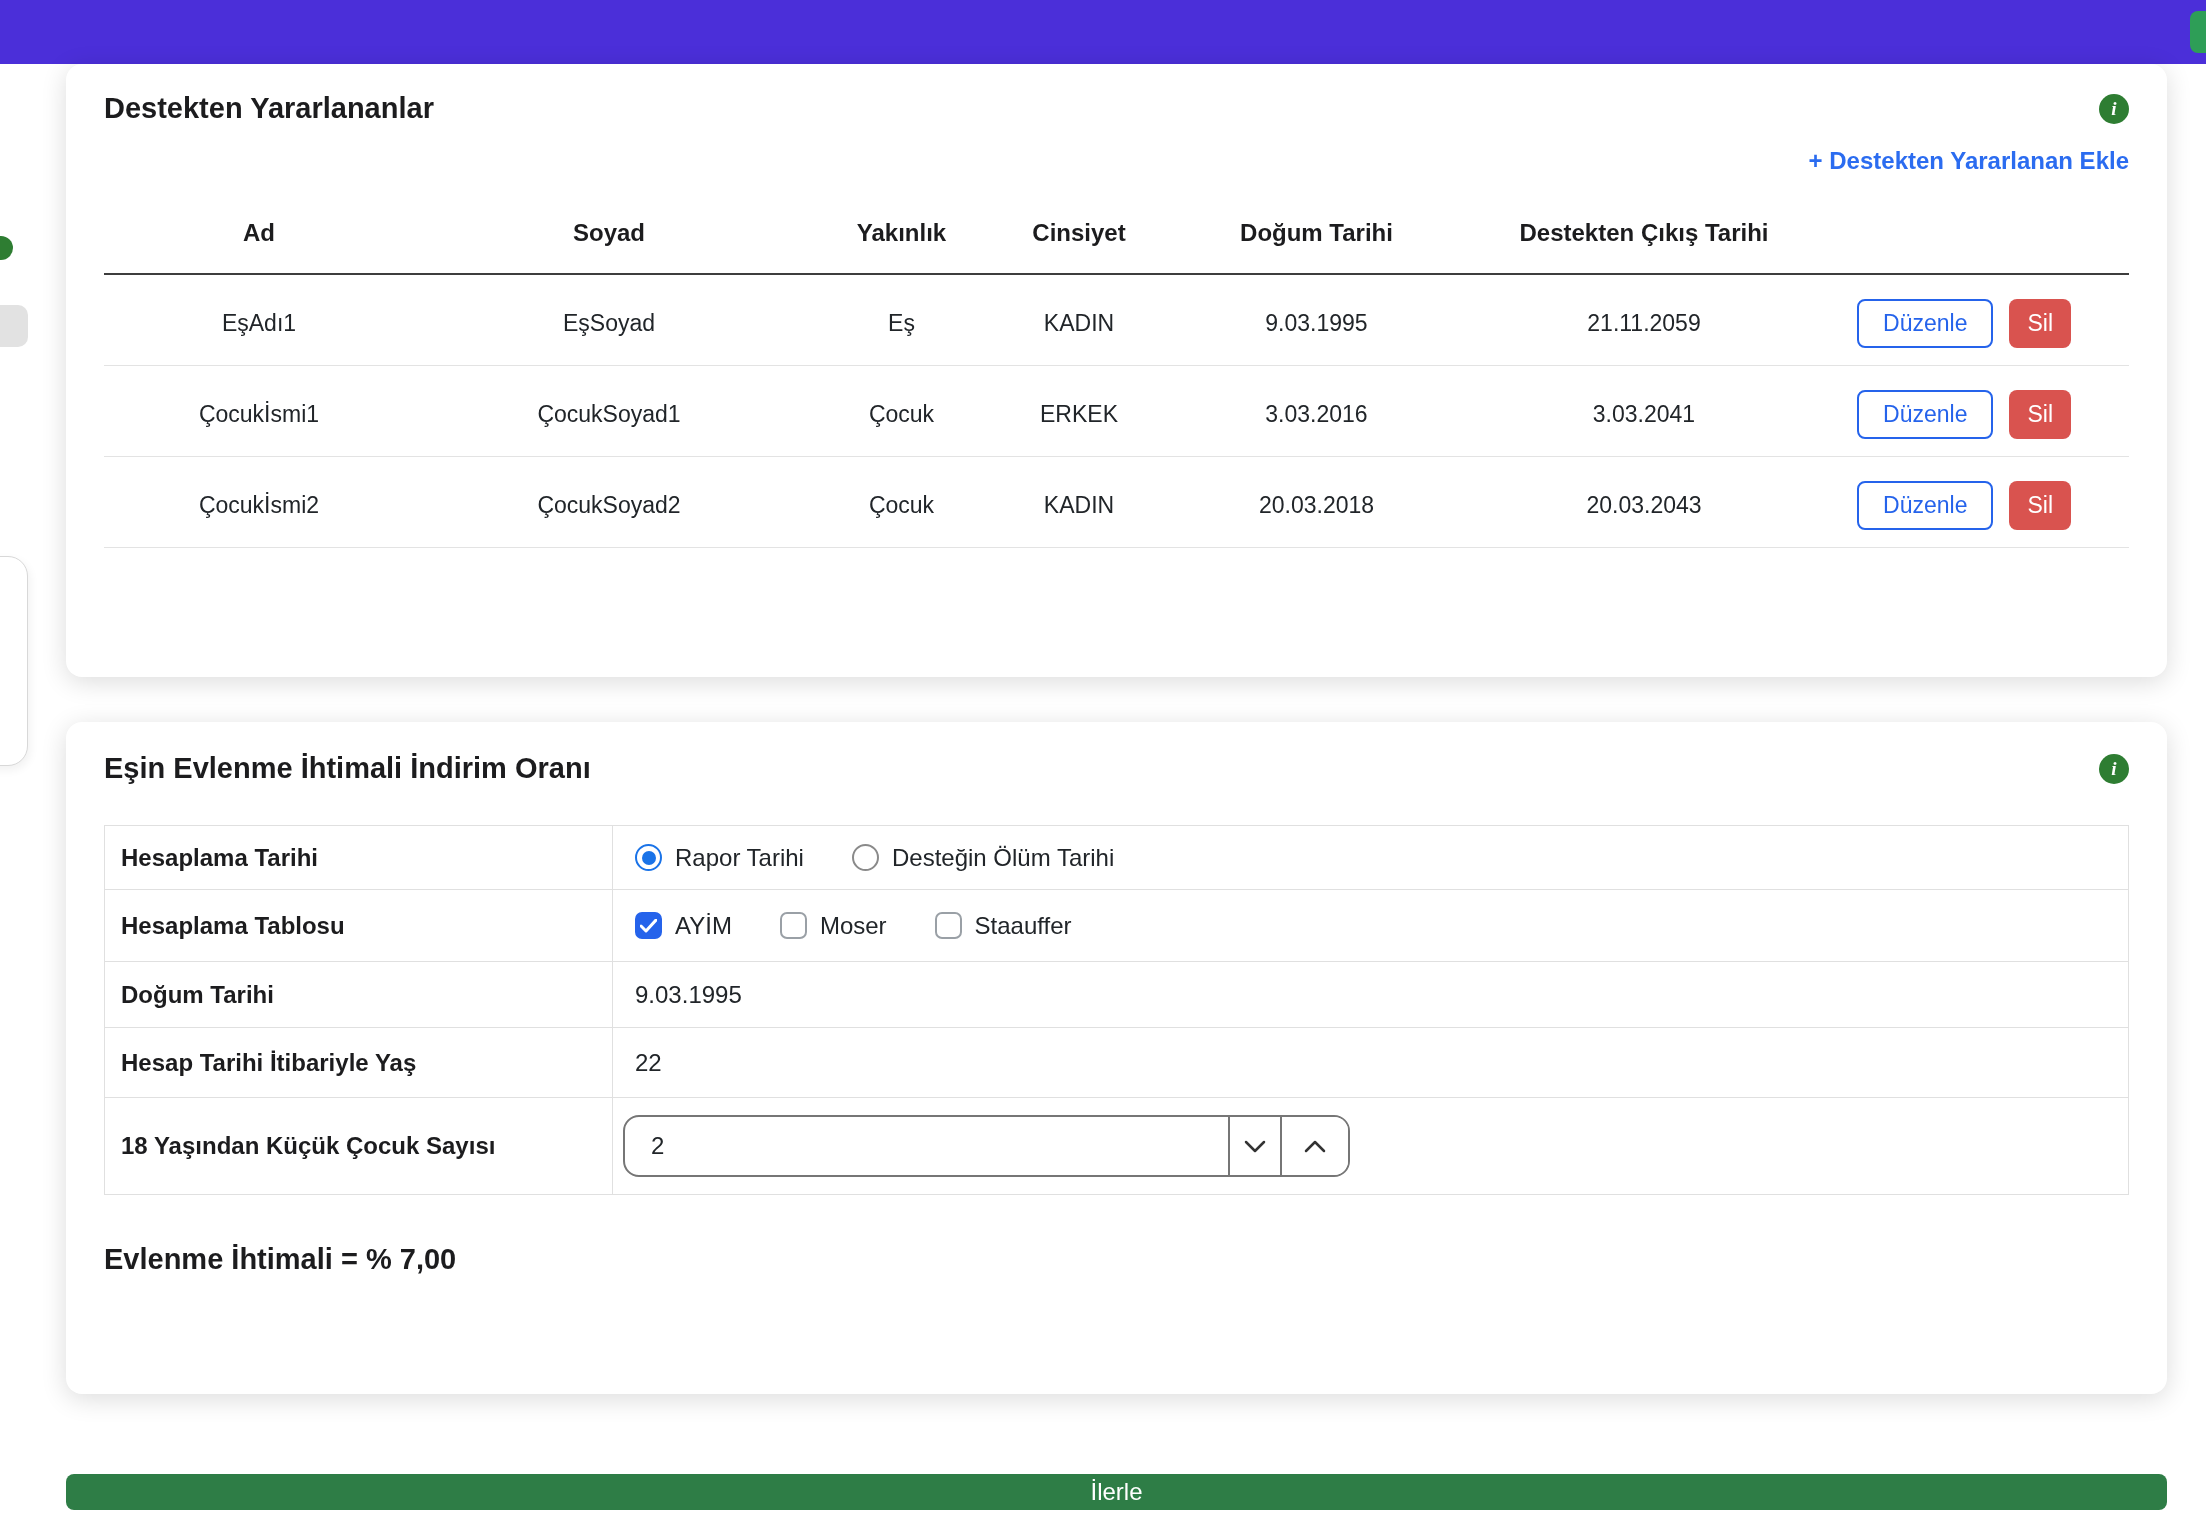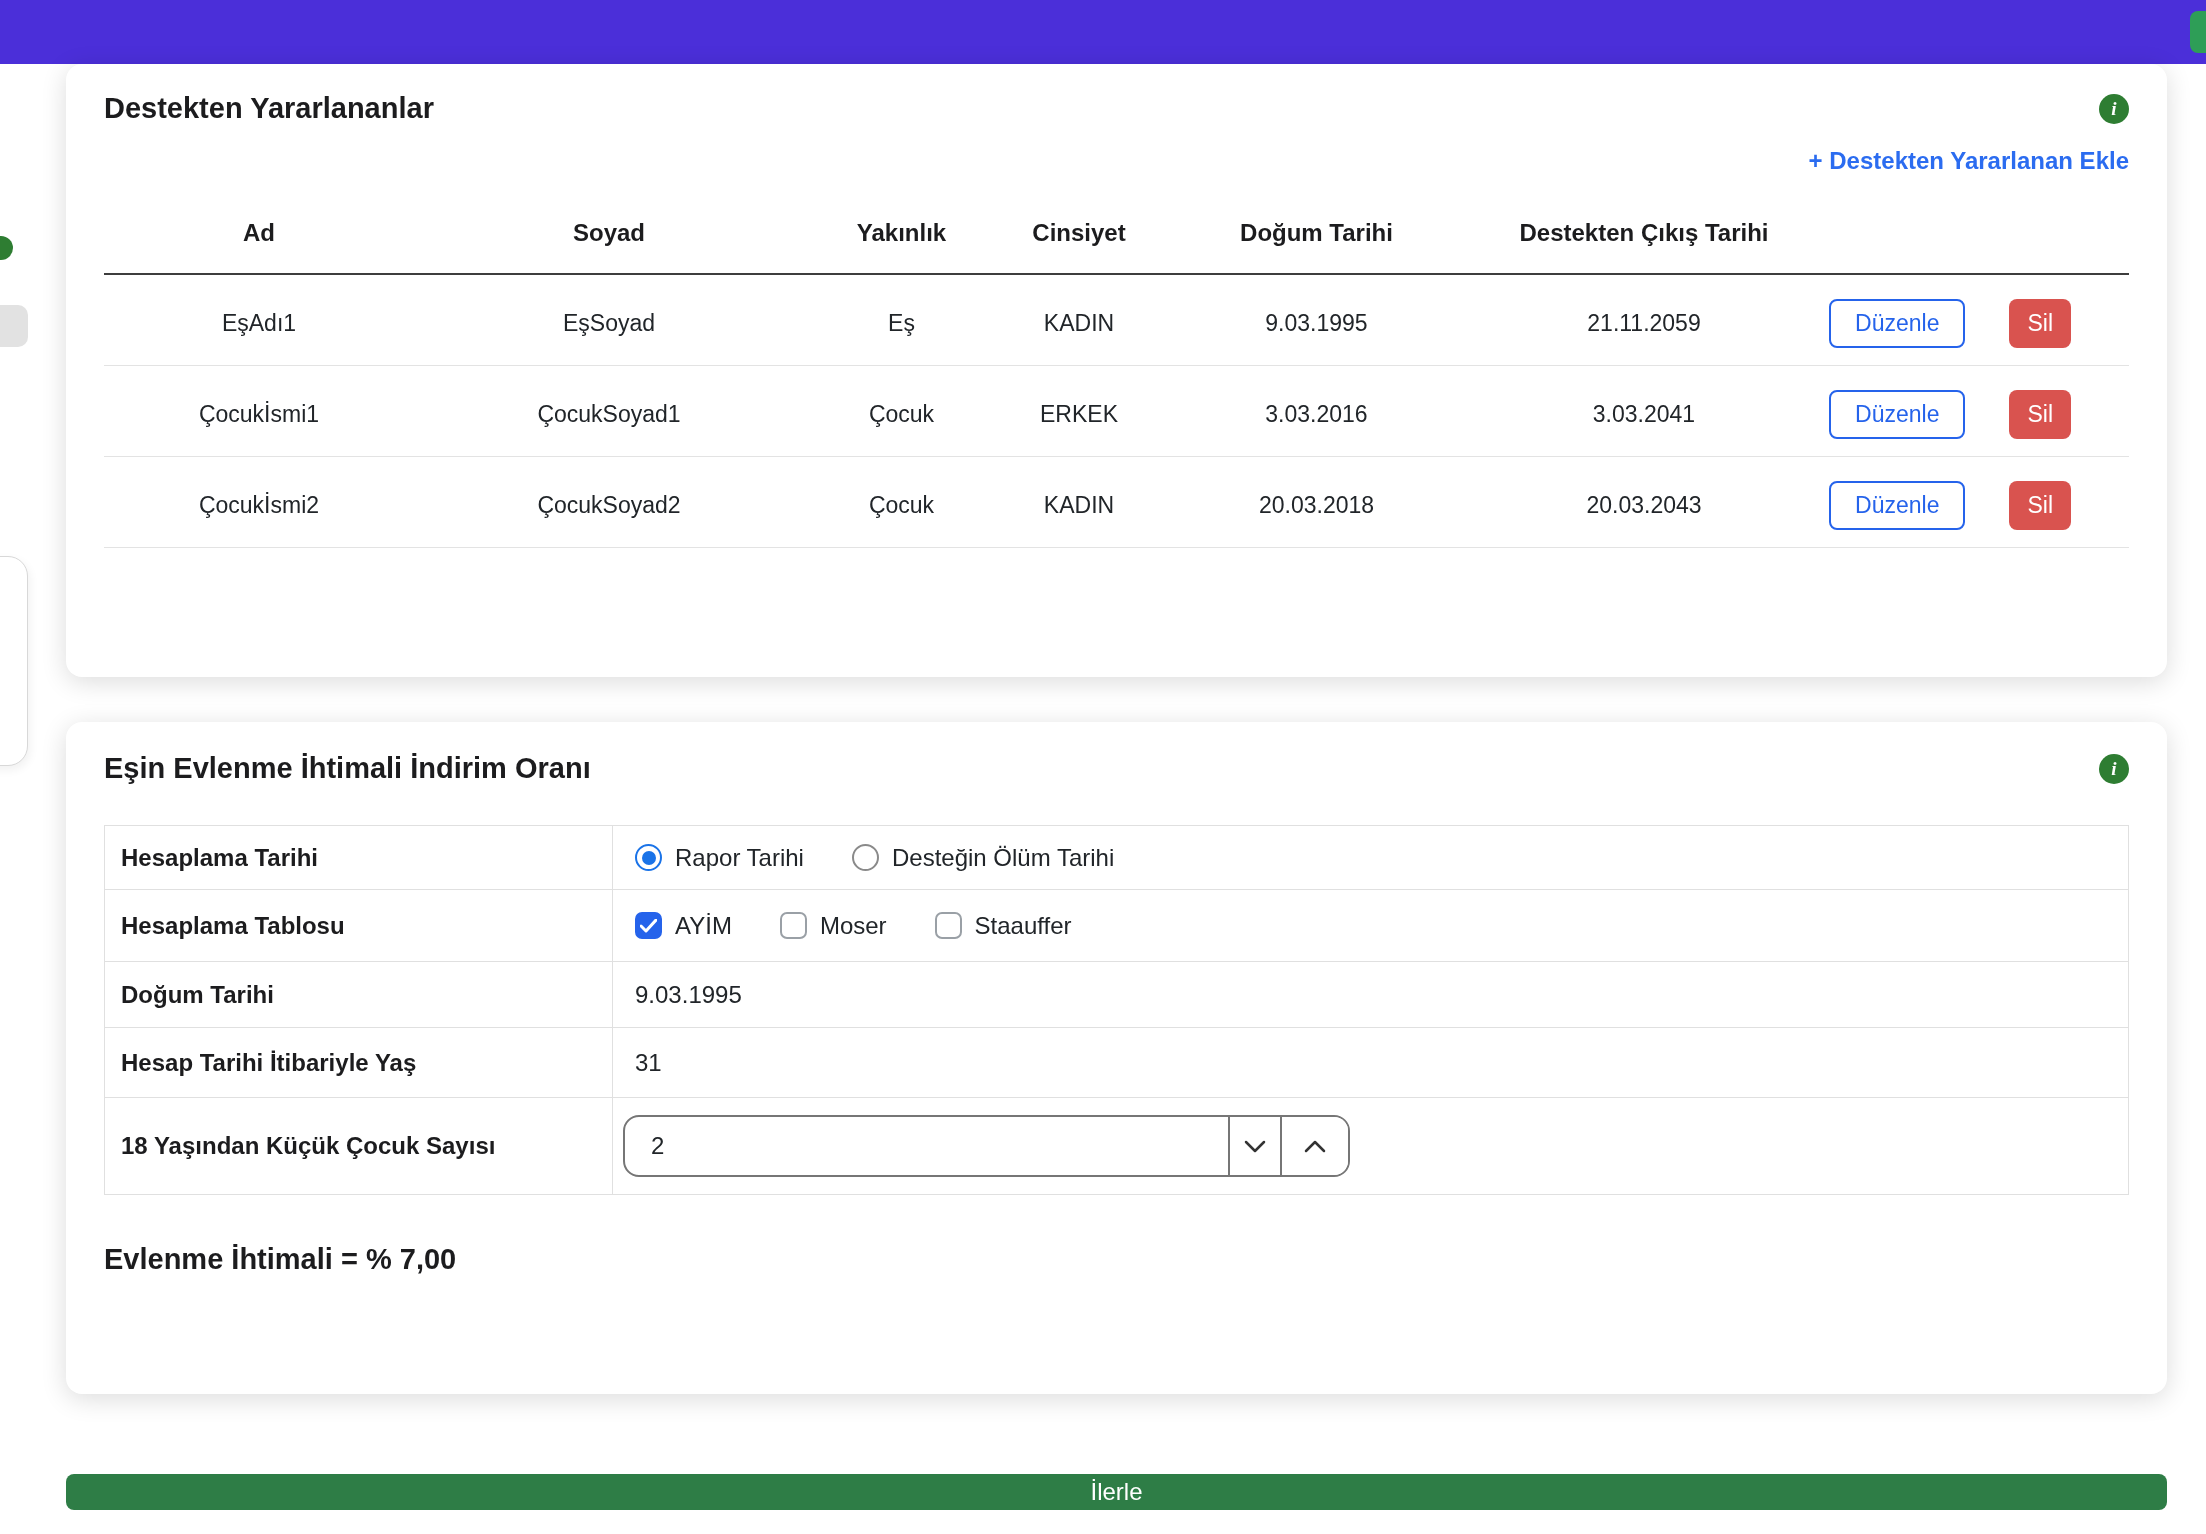--- a/index.html
+++ b/index.html
@@ -92,21 +92,21 @@
   }
   .thead {
     padding-bottom:26px;
     border-bottom:2px solid #3d3d3d;
   }
   .th { text-align:center; font-weight:700; font-size:24px; color:#1c1c1e; }
   .tr { height:85px; border-bottom:1px solid #e3e3e3; }
   .td { text-align:center; font-size:23px; color:#212529; }
   .td-actions {
     display:flex; justify-content:flex-end; align-items:center;
-    gap:44px; padding-right:58px;
+    gap:16px; padding-right:58px;
   }
   .btn-edit {
     font-family:inherit;
     font-size:23px; color:#2563eb;
     background:#ffffff; border:2px solid #2563eb; border-radius:8px;
     padding:9px 24px; cursor:pointer;
   }
   .btn-delete {
     font-family:inherit;
     font-size:23px; color:#ffffff;
@@ -328,21 +328,21 @@
         </div>
       </div>
 
       <div class="form-row row-birth-date">
         <div class="form-label">Doğum Tarihi</div>
         <div class="form-value">9.03.1995</div>
       </div>
 
       <div class="form-row row-age">
         <div class="form-label">Hesap Tarihi İtibariyle Yaş</div>
-        <div class="form-value">31</div>
+        <div class="form-value">22</div>
       </div>
 
       <div class="form-row row-child-count">
         <div class="form-label">18 Yaşından Küçük Çocuk Sayısı</div>
         <div class="form-value">
           <div class="stepper">
             <input class="stepper-value" value="2" style="">
             <div class="stepper-divider"></div>
             <button class="stepper-btn down">
               <svg width="22" height="13" viewBox="0 0 22 13">

